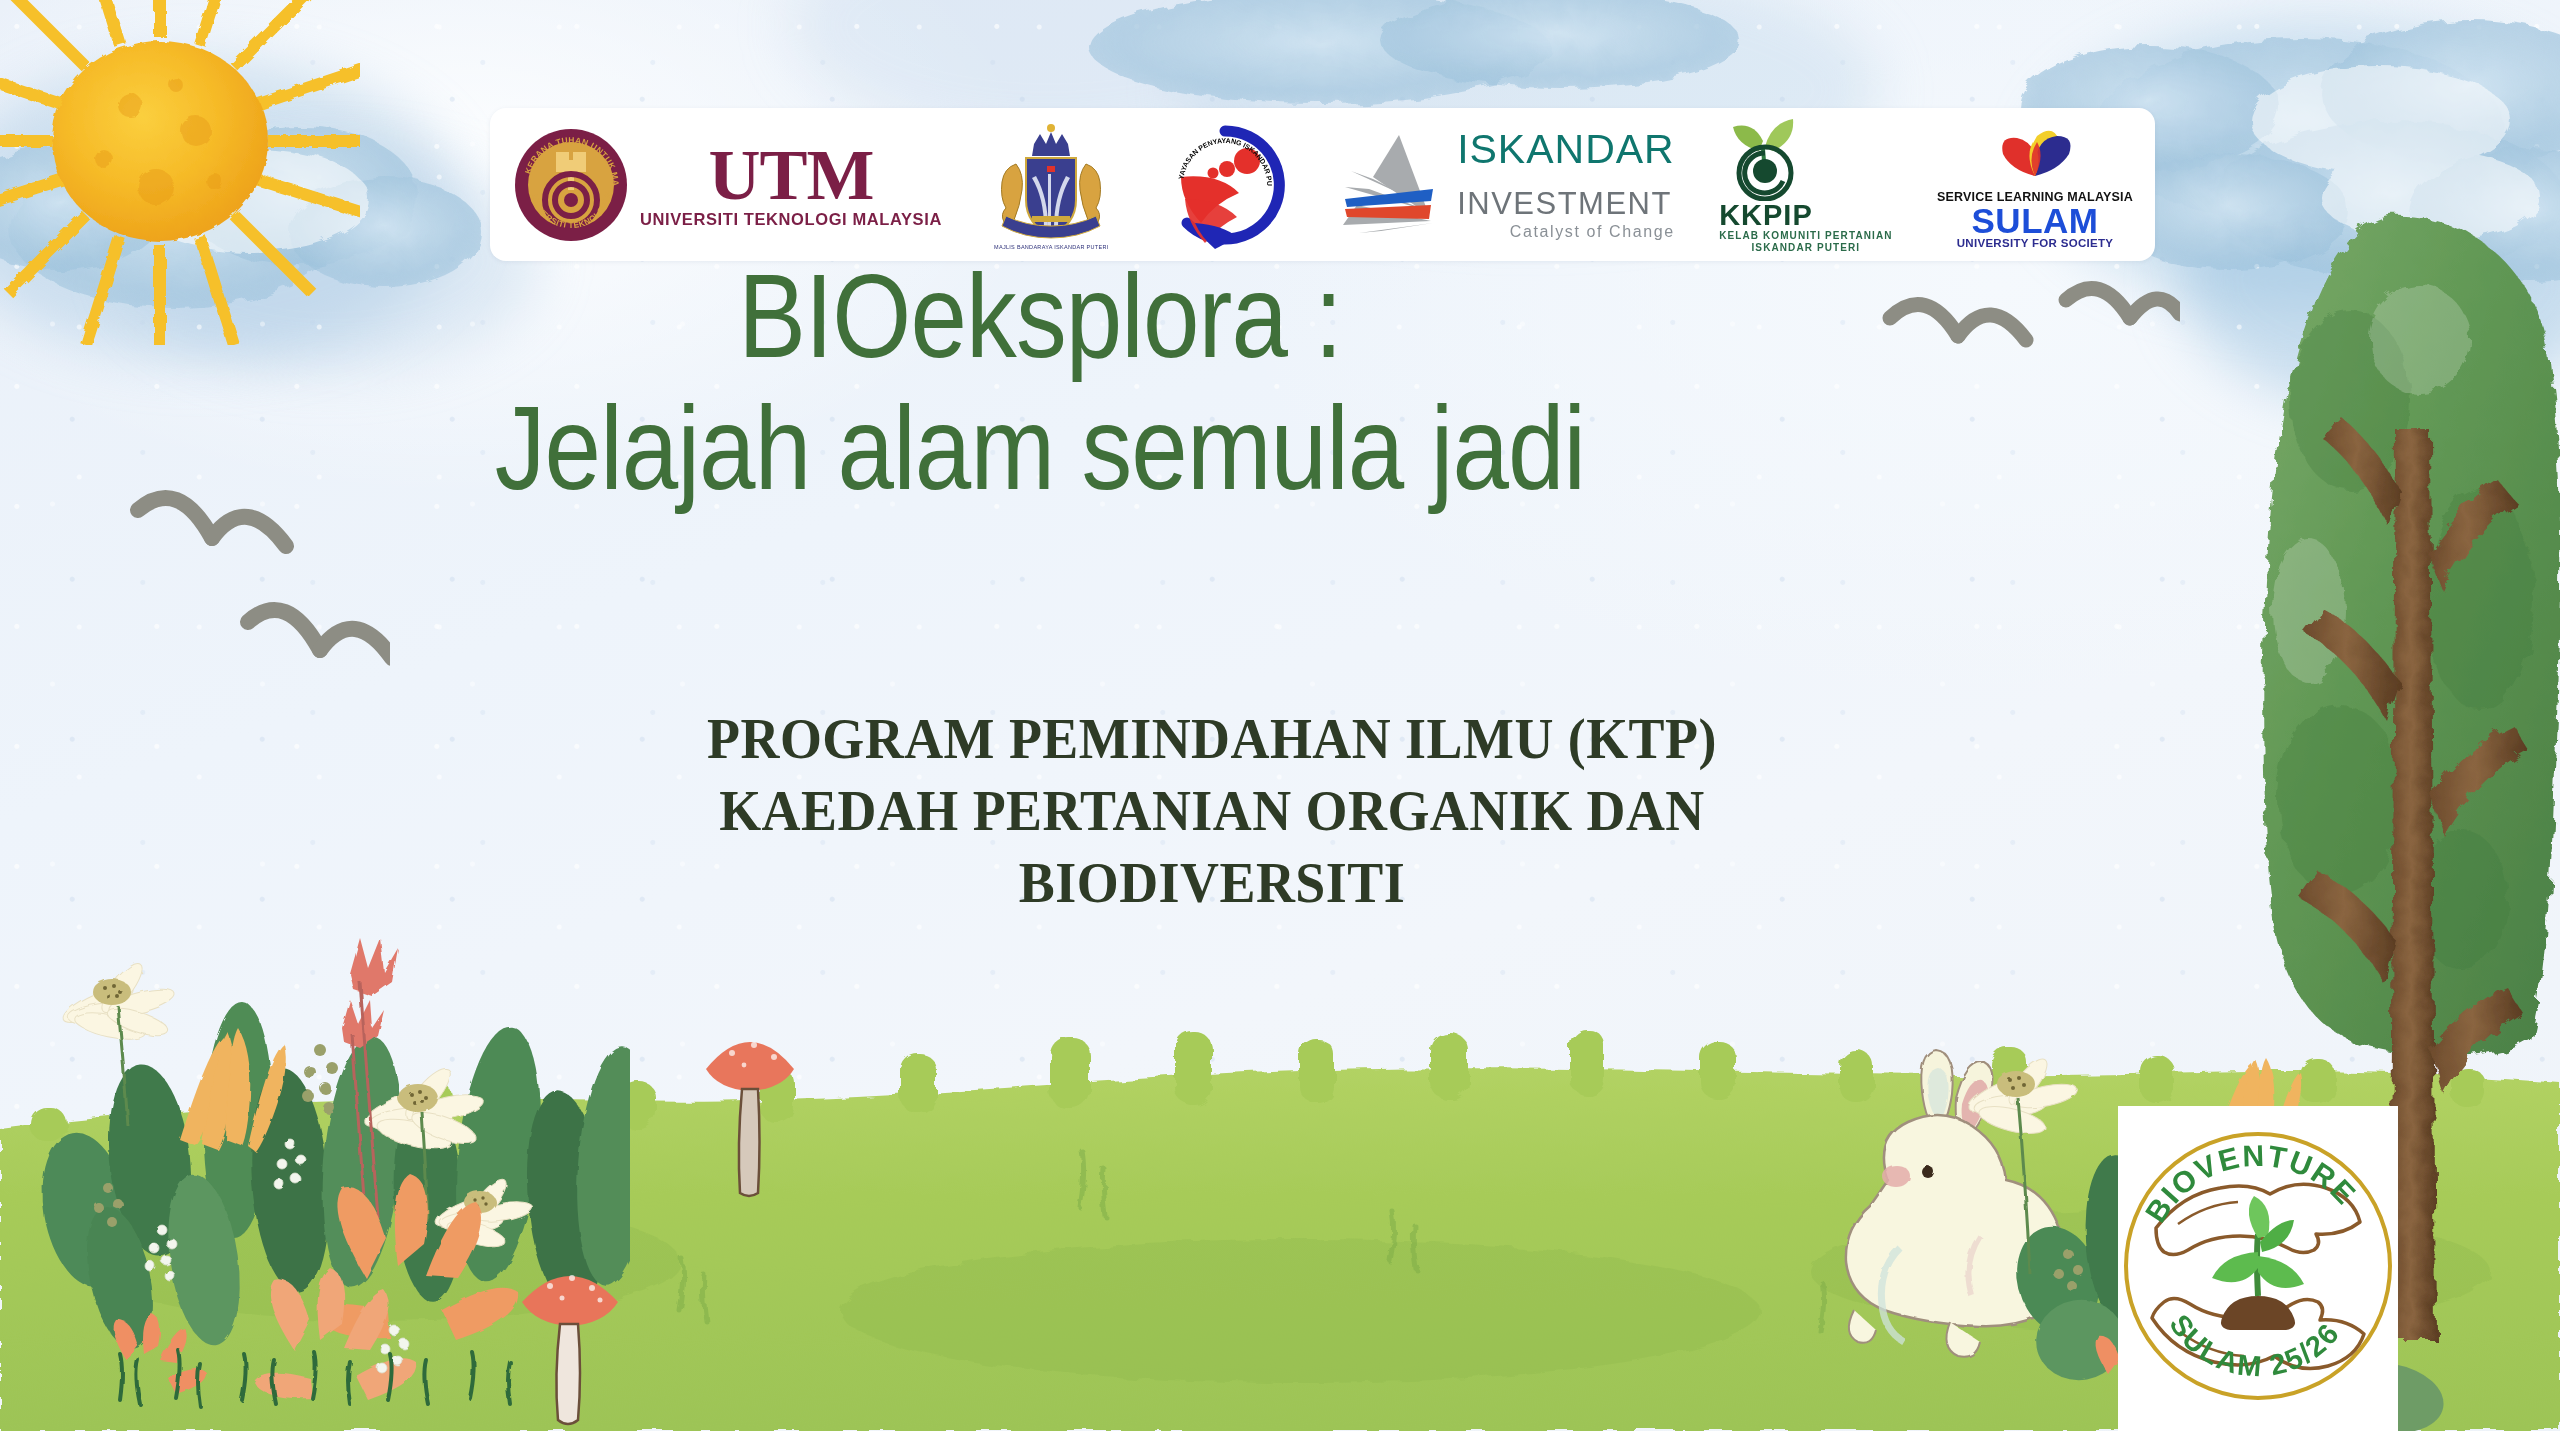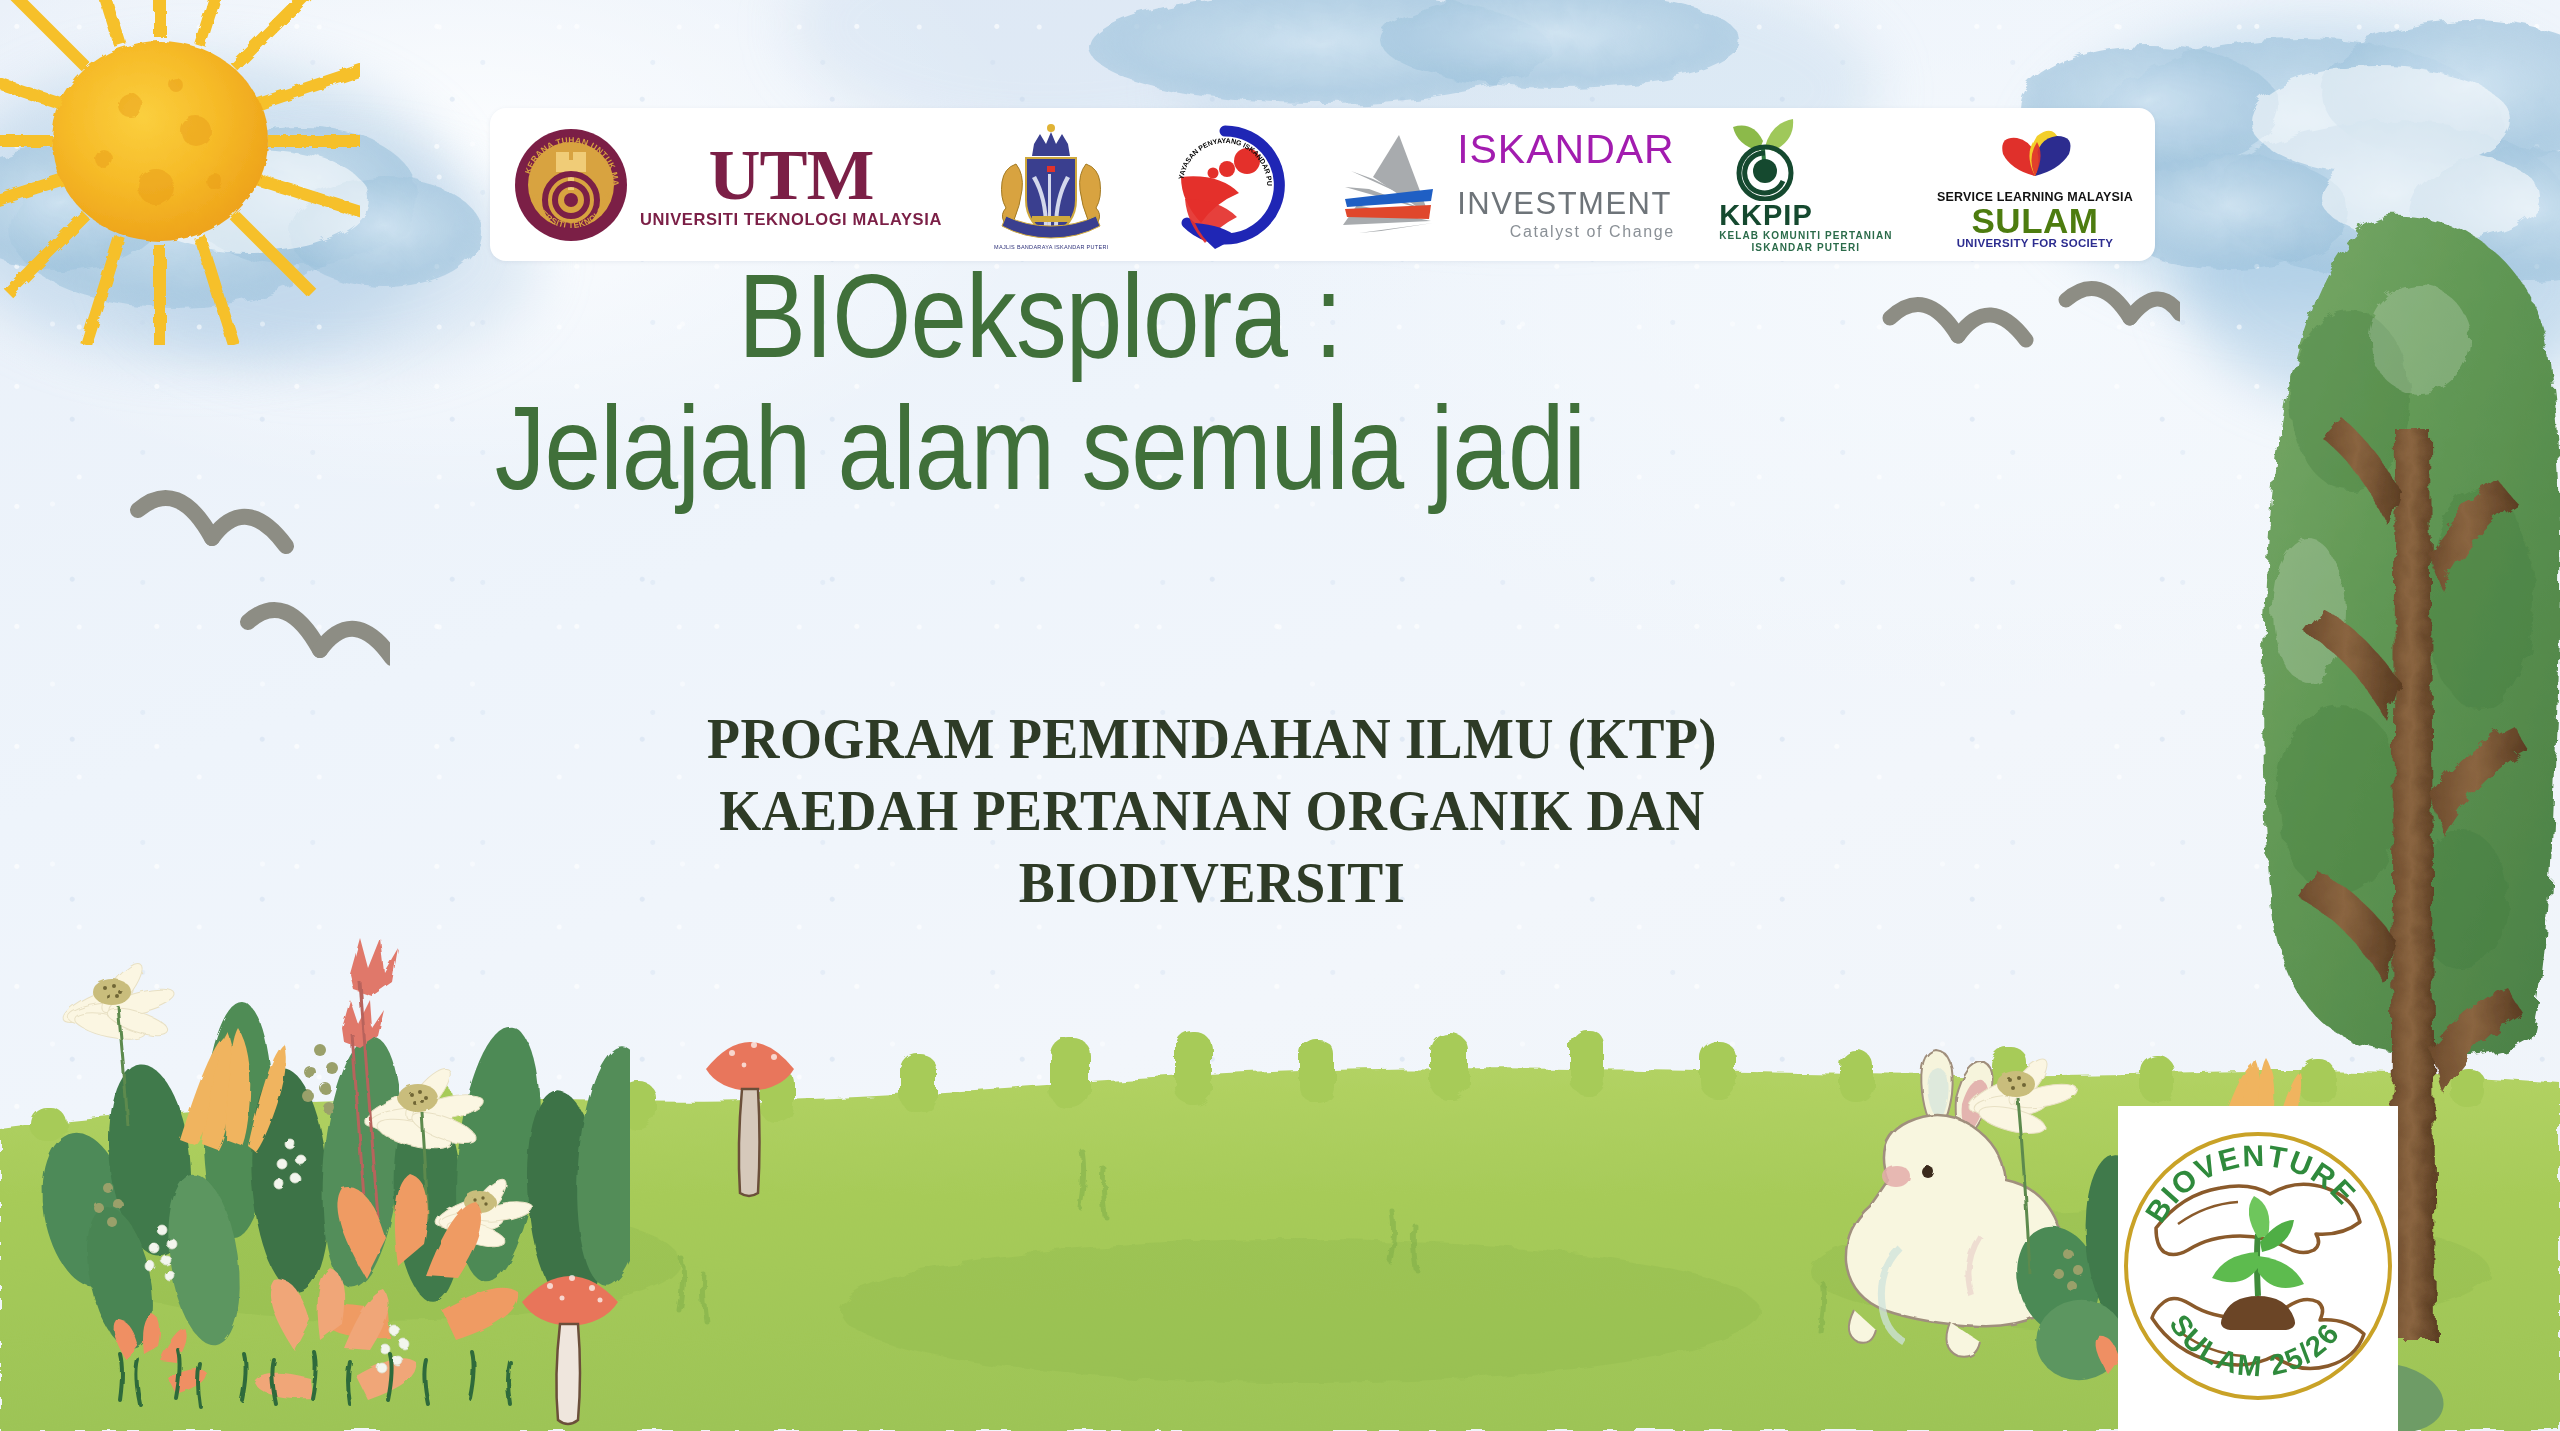--- a/index.html
+++ b/index.html
@@ -43,29 +43,29 @@
   .utm{gap:10px;}
   .utm-text{display:flex;flex-direction:column;align-items:center;line-height:.92;}
   .utm-big{font-family:"Liberation Serif",serif;font-weight:700;font-size:72px;color:#7b1f46;letter-spacing:-1px;}
   .utm-sub{font-family:"Liberation Sans",sans-serif;font-weight:700;font-size:16.5px;color:#7b1f46;letter-spacing:.6px;margin-top:3px;}
   
   .crest-cap{font-family:"Liberation Sans",sans-serif;font-size:5.5px;color:#2c2f78;letter-spacing:.3px;text-align:center;}
   
   .ypip-ring-txt{font-size:7px;font-weight:700;color:#2b2b2b;}
   
   .isk-text{display:flex;flex-direction:column;line-height:1;margin-left:8px;}
-  .isk-1{font-family:"Liberation Sans",sans-serif;font-size:41px;color:#a21caf;letter-spacing:1px;font-weight:400;}
+  .isk-1{font-family:"Liberation Sans",sans-serif;font-size:41px;color:#0f766e;letter-spacing:1px;font-weight:400;}
   .isk-2{font-family:"Liberation Sans",sans-serif;font-size:31px;color:#6e7479;letter-spacing:1.5px;font-weight:400;margin-top:18px;}
   .isk-3{font-family:"Liberation Sans",sans-serif;font-size:16px;color:#8a9096;letter-spacing:1.6px;margin-top:5px;text-align:right;}
   
   .kkpip-txt{font-family:"Liberation Sans",sans-serif;font-weight:700;font-size:29px;color:#15492f;letter-spacing:1px;line-height:1;}
   .kkpip-sub{font-family:"Liberation Sans",sans-serif;font-weight:700;font-size:10px;color:#2b6b4a;letter-spacing:1.1px;line-height:1.25;text-align:center;}
   
   .sulam-top{font-family:"Liberation Sans",sans-serif;font-weight:700;font-size:12.5px;color:#111;letter-spacing:.2px;}
-  .sulam-big{font-family:"Liberation Sans",sans-serif;font-weight:700;font-size:35px;color:#4d7c0f;letter-spacing:.5px;line-height:.95;}
+  .sulam-big{font-family:"Liberation Sans",sans-serif;font-weight:700;font-size:35px;color:#1d4ed8;letter-spacing:.5px;line-height:.95;}
   .sulam-bot{font-family:"Liberation Sans",sans-serif;font-weight:700;font-size:11.5px;color:#2c2c8f;letter-spacing:.3px;}
   
   #title-block{position:absolute;left:0;top:250px;width:2080px;text-align:center;z-index:35;pointer-events:none;}
   .main-title{
     font-family:"Liberation Sans Narrow","Liberation Sans",sans-serif;
     font-size:118px;line-height:1.12;color:#40703a;font-weight:400;
     transform:scaleX(.86);transform-origin:center;
     letter-spacing:-1px;
   }
   #subtitle-block{position:absolute;left:0;top:703px;width:2424px;text-align:center;z-index:35;pointer-events:none;}

